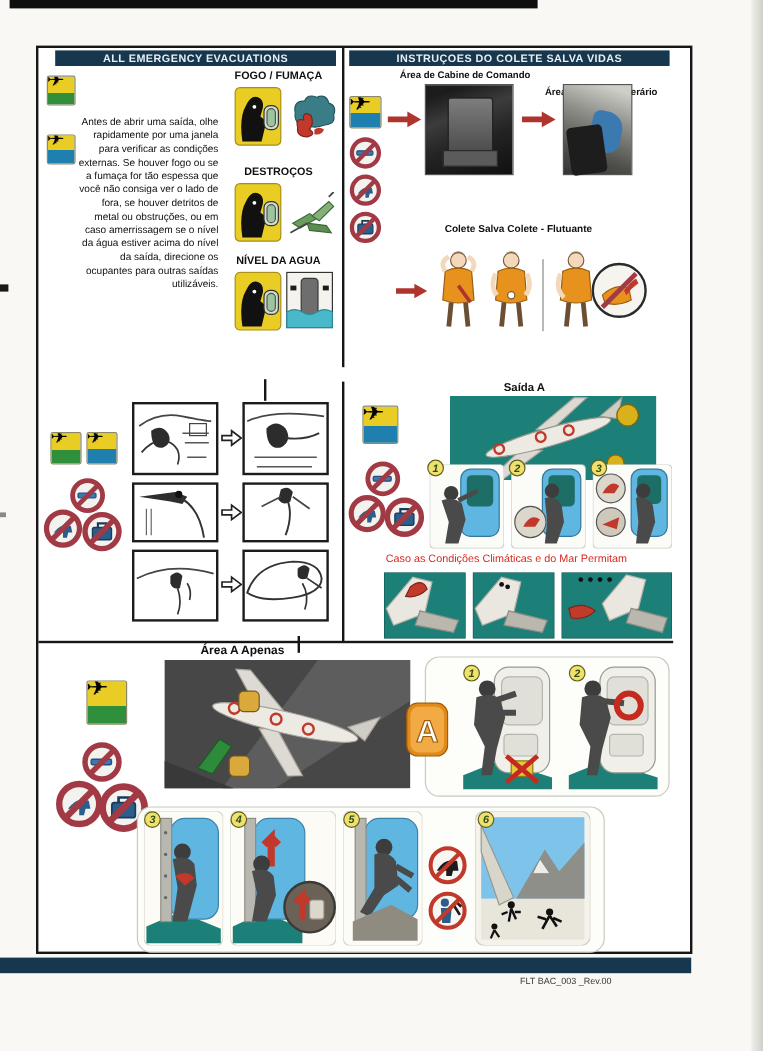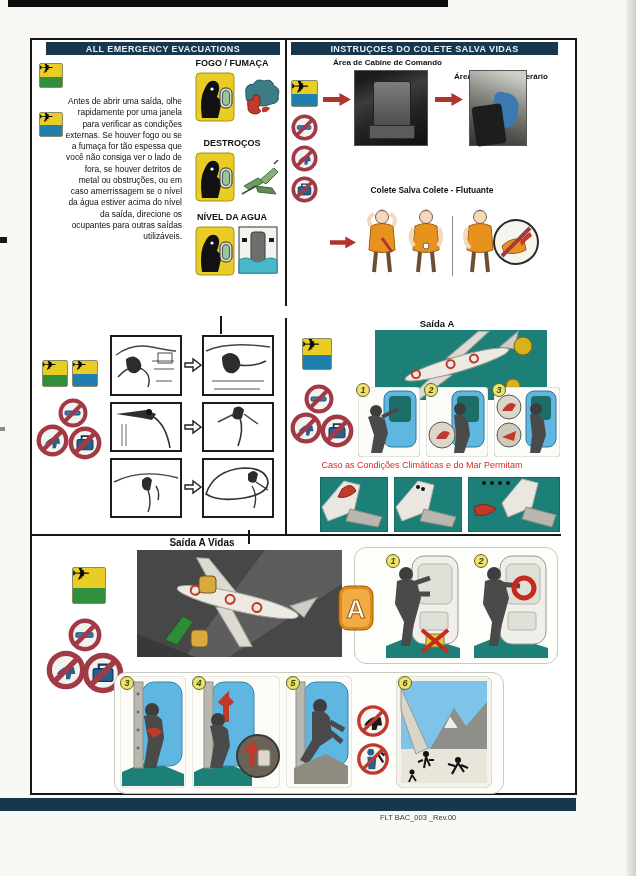--- a/index.html
+++ b/index.html
@@ -20,21 +20,21 @@
   .evac span{position:absolute;left:0;top:-4px;font-size:15px;line-height:1;color:#000;
         transform:scaleX(1.2);display:block}
   .evac.big span{font-size:19px;top:-4px}
   .num-badge{position:absolute;width:14px;height:14px;border-radius:50%;background:#efe070;
         border:1.5px solid #61611c;color:#2f4d12;font-size:9px;font-weight:bold;font-style:italic;
         display:flex;align-items:center;justify-content:center;z-index:3}
   .panel-round{position:absolute;background:#fdfdfa;border:1.5px solid #c9c9c2;border-radius:12px}
   .sketch{position:absolute;background:#fff;border:2px solid #1c1c1c}
   .photo{position:absolute;border:1px solid #555}
   .redtext{font-weight:normal;color:#d8291f;text-align:center}
-  .footer{position:absolute;font-size:7.5px;color:#3a3a3a;text-align:left}
+  .footer{position:absolute;font-size:7.5px;color:#3a3a3a;text-align:center}
   svg{display:block}
 </style>
 </head>
 <body>
 
 <div class="page">
 
   <div class="abs" style="left:8px;top:0;width:440px;height:7px;background:#0e0e0e"></div>
   <div class="abs" style="left:626px;top:0;width:10px;height:876px;background:linear-gradient(90deg,#f0efeb,#cfcfc9)"></div>
   <div class="abs" style="left:0;top:237px;width:7px;height:6px;background:#1a1a1a"></div>
@@ -372,21 +372,21 @@
       <path d="M6 30 Q18 24 28 32 Q20 40 8 38 Z" fill="#c23a2a" stroke="#7e241a"></path>
       <circle cx="16" cy="6" r="2" fill="#111"></circle>
         <circle cx="24" cy="6" r="2" fill="#111"></circle>
       <circle cx="32" cy="6" r="2" fill="#111"></circle>
         <circle cx="40" cy="6" r="2" fill="#111"></circle>
     </svg>
 
     <div class="abs" style="left:0;top:494px;width:529px;height:2px;background:#161616"></div>
     <div class="abs vline" style="left:216px;top:490px;width:2px;height:14px"></div>
 
-    <div class="abs lbl" style="left:100px;top:497px;width:140px;font-size:10px">Saída A Vidas</div>
+    <div class="abs lbl" style="left:100px;top:497px;width:140px;font-size:10px">Área A Apenas</div>
 
     <div class="evac big" style="left:40px;top:527px;width:34px;height:37px">
       <span>✈</span>
     </div>
     <svg class="abs" style="left:36px;top:578px" width="34" height="34" viewBox="0 0 30 30">
       <circle cx="15" cy="15" r="12.5" fill="#f2f2ee" stroke="#a23a46" stroke-width="4"></circle>
       <rect x="7" y="13" width="15" height="4" rx="1" fill="#3e78b0" stroke="#24507c"></rect>
       <line x1="6" y1="24" x2="24" y2="6" stroke="#a23a46" stroke-width="4"></line>
     </svg>
     <svg class="abs" style="left:14px;top:610px" width="40" height="40" viewBox="0 0 30 30">

